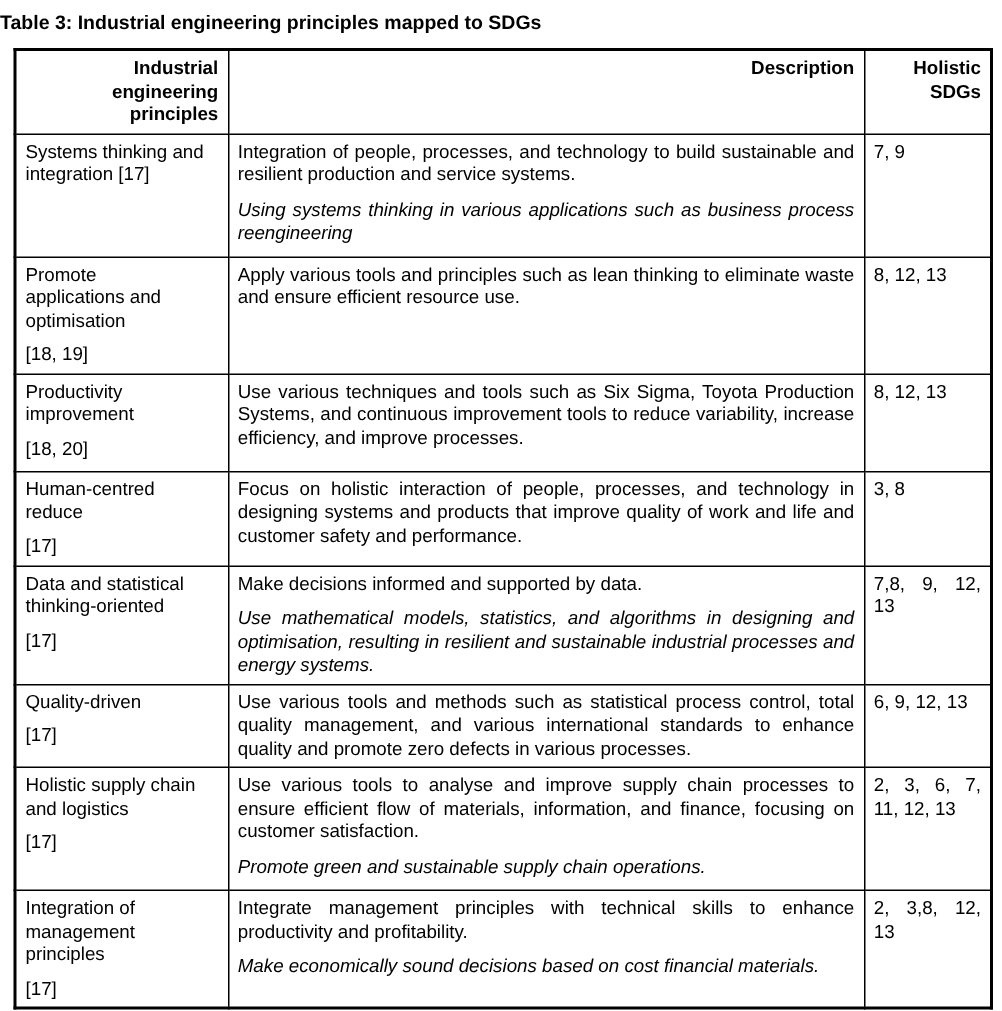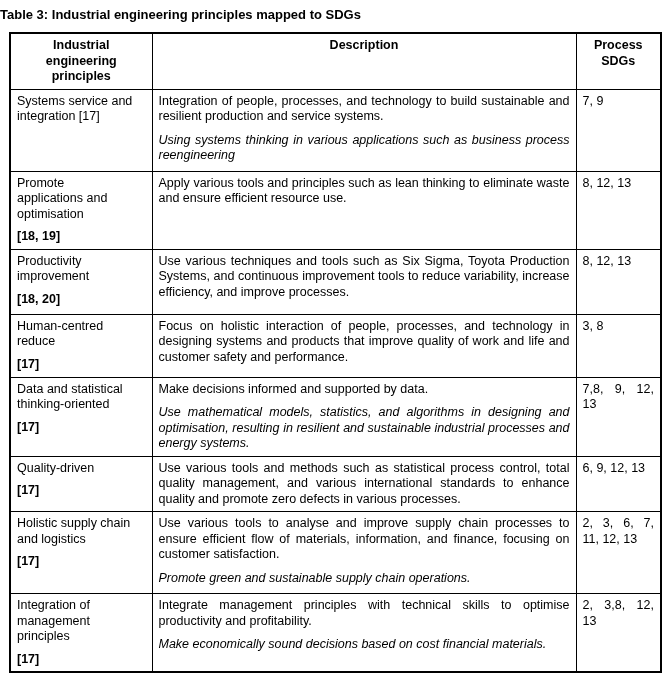--- a/index.html
+++ b/index.html
@@ -29,37 +29,36 @@
     border: 2px solid #000000;
   }
   .sdg-table th, .sdg-table td {
     border: 1px solid #000000;
     vertical-align: top;
     padding: 4px 6px 4px 6px;
     font-size: 12.5px;
     line-height: 15.5px;
   }
   .sdg-table th {
-    text-align: center;
+    text-align: right;
     font-weight: bold;
   }
   .cell-desc p, .cell-sdgs p {
     margin: 0;
     text-align: justify;
   }
   .cell-desc p + p {
     margin-top: 8px;
     font-style: italic;
   }
   .pline {
     margin: 0;
   }
   .ref {
     margin-top: 7px;
-    font-weight: bold;
   }
 </style>
 </head>
 <body>
 
 <div class="caption">Table 3: Industrial engineering principles mapped to SDGs</div>
 
 <table class="sdg-table">
   <colgroup>
     <col style="width:142px">
@@ -68,28 +67,28 @@
   </colgroup>
   <tbody>
     <tr style="height:55px">
       <th class="cell-principle">
         <div class="pline">Industrial</div>
         <div class="pline">engineering</div>
         <div class="pline">principles</div>
       </th>
       <th class="cell-desc">Description</th>
       <th class="cell-sdgs">
-        <div class="pline">Process</div>
+        <div class="pline">Holistic</div>
         <div class="pline">SDGs</div>
       </th>
     </tr>
 
     <tr style="height:82px">
       <td class="cell-principle">
-        <div class="pline">Systems service and</div>
+        <div class="pline">Systems thinking and</div>
         <div class="pline">integration [17]</div>
       </td>
       <td class="cell-desc">
         <p>Integration of people, processes, and technology to build sustainable and resilient production and service systems.</p>
         <p>Using systems thinking in various applications such as business process reengineering</p>
       </td>
       <td class="cell-sdgs">
         <p>7, 9</p>
       </td>
     </tr>
@@ -181,21 +180,21 @@
     </tr>
 
     <tr style="height:73px">
       <td class="cell-principle">
         <div class="pline">Integration of</div>
         <div class="pline">management</div>
         <div class="pline">principles</div>
         <div class="ref">[17]</div>
       </td>
       <td class="cell-desc">
-        <p>Integrate management principles with technical skills to optimise productivity and profitability.</p>
+        <p>Integrate management principles with technical skills to enhance productivity and profitability.</p>
         <p>Make economically sound decisions based on cost financial materials.</p>
       </td>
       <td class="cell-sdgs">
         <p>2, 3,8, 12, 13</p>
       </td>
     </tr>
   </tbody>
 </table>
 
 </body></html>

